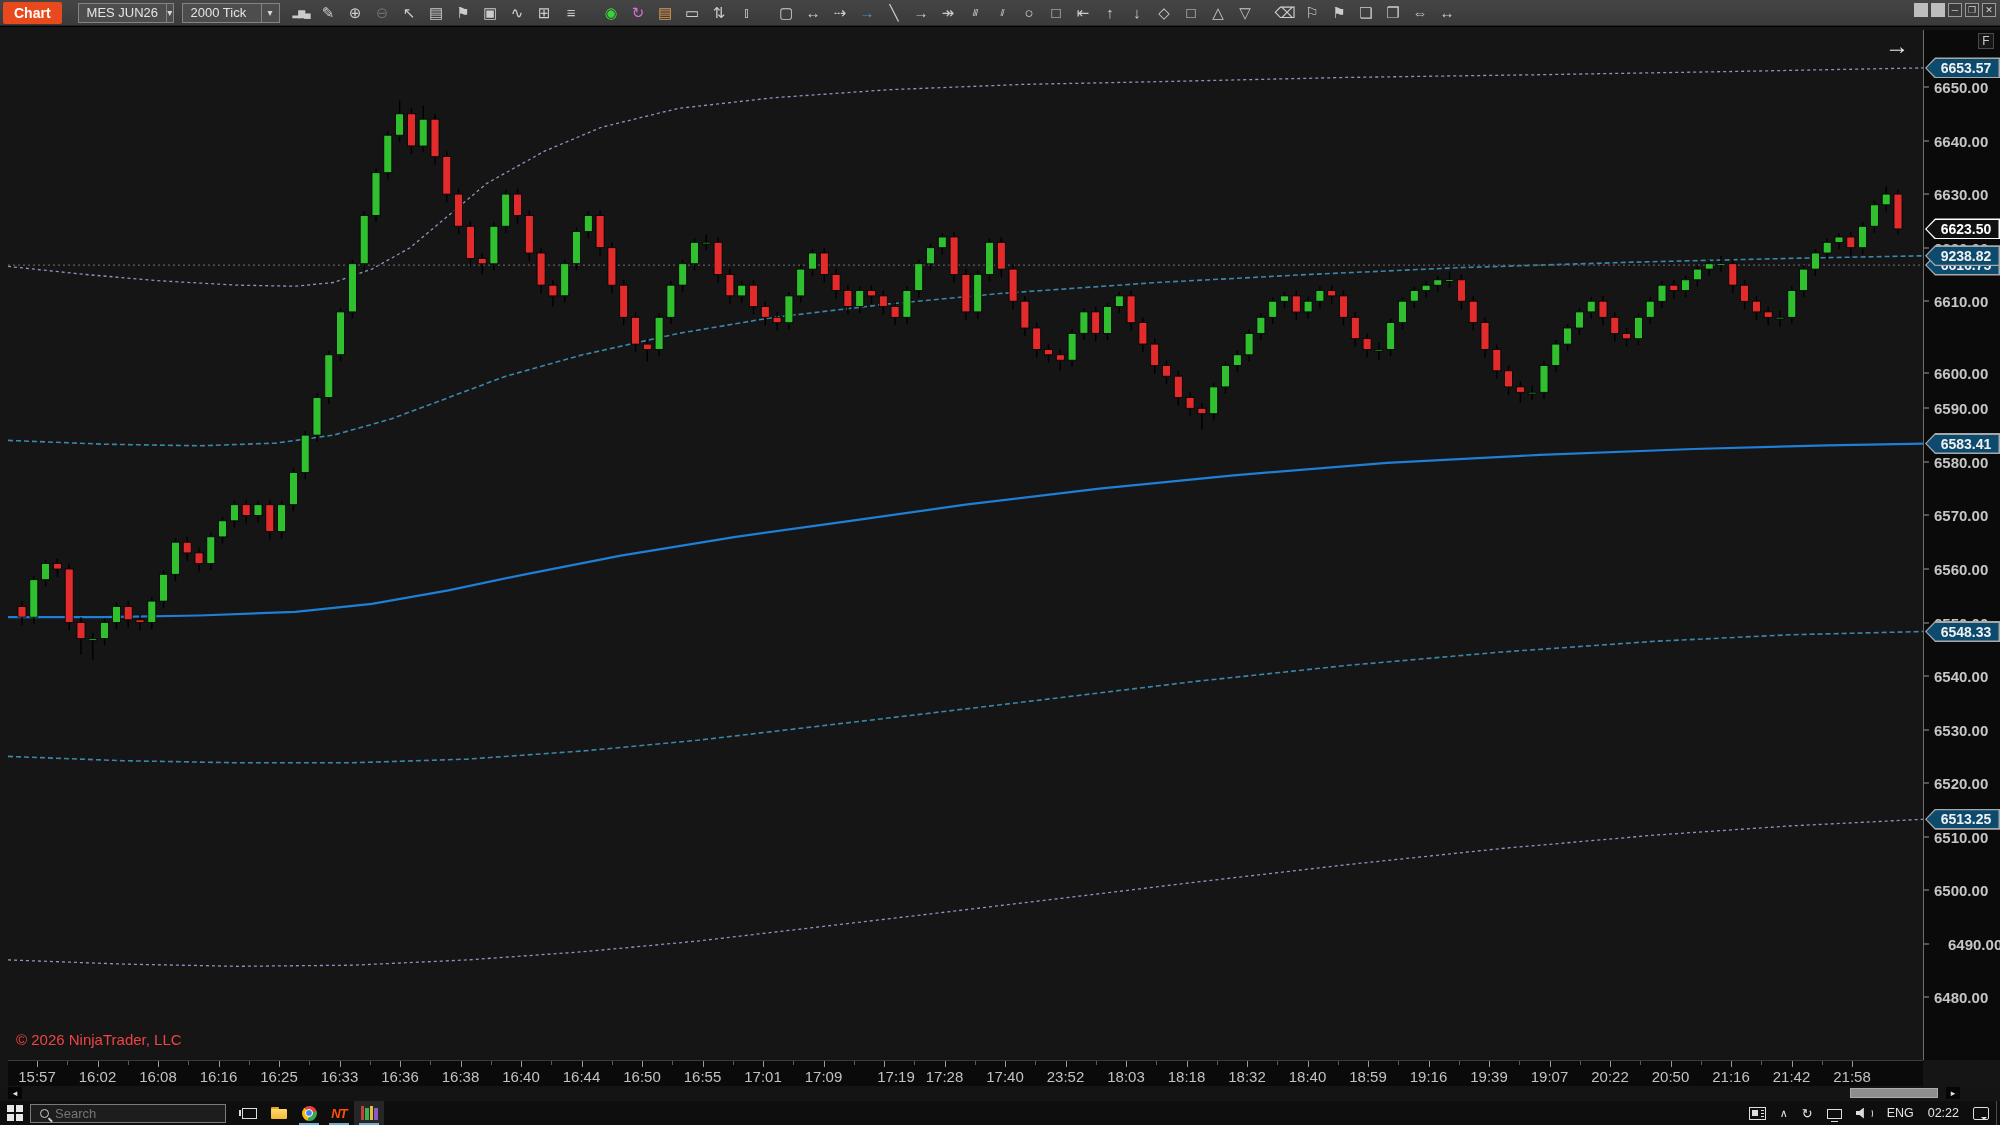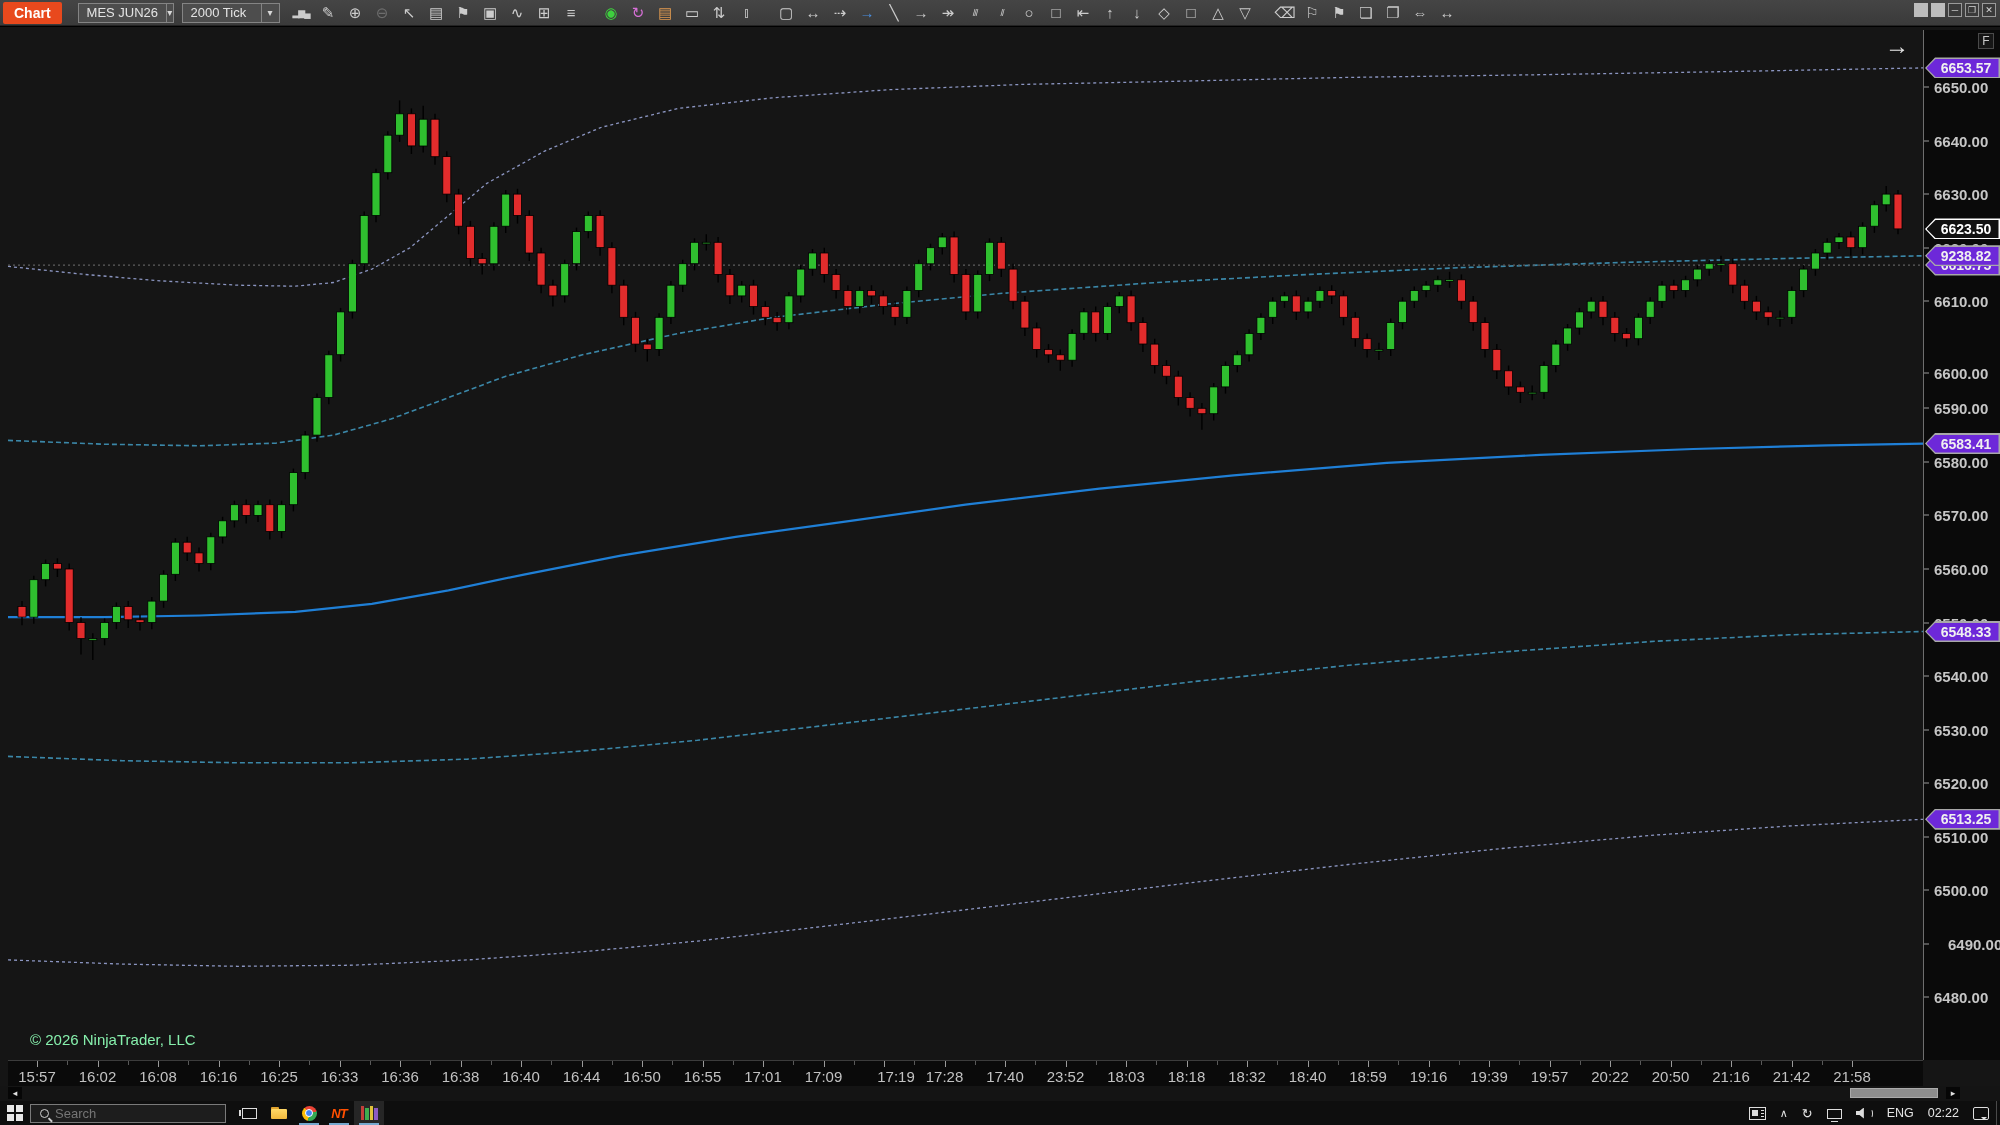--- a/index.html
+++ b/index.html
@@ -31,37 +31,37 @@
   .wbtn { width:14px; height:14px; background:#3a3a3a; border:1px solid #9a9a9a;
     color:#d6d6d6; font-size:9px; display:flex; align-items:center; justify-content:center; }
   .wbtn.blank { background:#bdbdbd; border-color:#bdbdbd; }
 
   
   #chart-window { position:absolute; left:0; top:27px; width:2000px; height:1074px;
     background:#151515; }
   #plot { position:absolute; left:8px; top:3px; width:1915px; height:1030px;
     background:#151515; overflow:hidden; }
   #plot svg { display:block; }
-  #copyright { position:absolute; left:22px; bottom:12px; color:#86efac; font-size:15px; }
+  #copyright { position:absolute; left:8px; bottom:12px; color:#ef4444; font-size:15px; }
   #scroll-end { position:absolute; right:14px; top:4px; color:#e6e6e6; font-size:24px;
     line-height:24px; }
 
   
   #price-axis { position:absolute; left:1923px; top:3px; width:77px; height:1030px;
     background:#0a0a0a; border-left:1px solid #6e6e6e; }
   #axis-fbtn { position:absolute; top:3px; right:6px; width:16px; height:16px;
     border:1px solid #4a4a4a; background:#161616; color:#c9c9c9; font-size:12px;
     display:flex; align-items:center; justify-content:center; }
   .ptick { position:absolute; left:0; transform:translateY(-50%); display:flex;
     align-items:center; color:#c6c6c6; font-size:15px; font-weight:700; }
   .ptick .dash { width:5px; height:1px; background:#9a9a9a; margin-right:5px; }
   .ptag { position:absolute; left:1px; width:75px; height:21px;
     clip-path:polygon(0 50%, 10px 0, 100% 0, 100% 100%, 10px 100%); background:#a8a8a8; }
   .ptag .inner { position:absolute; inset:1.5px;
-    clip-path:polygon(0 50%, 9px 0, 100% 0, 100% 100%, 9px 100%); background:#6d28d9;
+    clip-path:polygon(0 50%, 9px 0, 100% 0, 100% 100%, 9px 100%); background:#0c4a6e;
     display:flex; align-items:center; justify-content:center; padding-left:7px;
     color:#f0f0f0; font-size:14px; font-weight:700; }
   .ptag.last { background:#ffffff; }
   .ptag.last .inner { background:#111; color:#fff; }
 
   
   #time-axis { position:absolute; left:8px; top:1033px; width:1915px; height:26px;
     background:#0a0a0a; border-top:1px solid #3c3c3c; }
   .ttick { position:absolute; top:0; width:1px; height:6px; background:#9a9a9a; }
   .ttick.minor { height:4px; background:#5a5a5a; }
@@ -798,21 +798,21 @@
         <div class="ttick minor" style="left: 1390.3px;"></div>
         <div class="tlabel" style="left: 1360px;">18:59</div>
         <div class="ttick" style="left: 1420.5px;"></div>
         <div class="ttick minor" style="left: 1450.8px;"></div>
         <div class="tlabel" style="left: 1420.5px;">19:16</div>
         <div class="ttick" style="left: 1481px;"></div>
         <div class="ttick minor" style="left: 1511.3px;"></div>
         <div class="tlabel" style="left: 1481px;">19:39</div>
         <div class="ttick" style="left: 1541.5px;"></div>
         <div class="ttick minor" style="left: 1571.8px;"></div>
-        <div class="tlabel" style="left: 1541.5px;">19:57</div>
+        <div class="tlabel" style="left: 1541.5px;">19:07</div>
         <div class="ttick" style="left: 1602px;"></div>
         <div class="ttick minor" style="left: 1632.3px;"></div>
         <div class="tlabel" style="left: 1602px;">20:22</div>
         <div class="ttick" style="left: 1662.5px;"></div>
         <div class="ttick minor" style="left: 1692.8px;"></div>
         <div class="tlabel" style="left: 1662.5px;">20:50</div>
         <div class="ttick" style="left: 1723px;"></div>
         <div class="ttick minor" style="left: 1753.3px;"></div>
         <div class="tlabel" style="left: 1723px;">21:16</div>
         <div class="ttick" style="left: 1783.5px;"></div>

